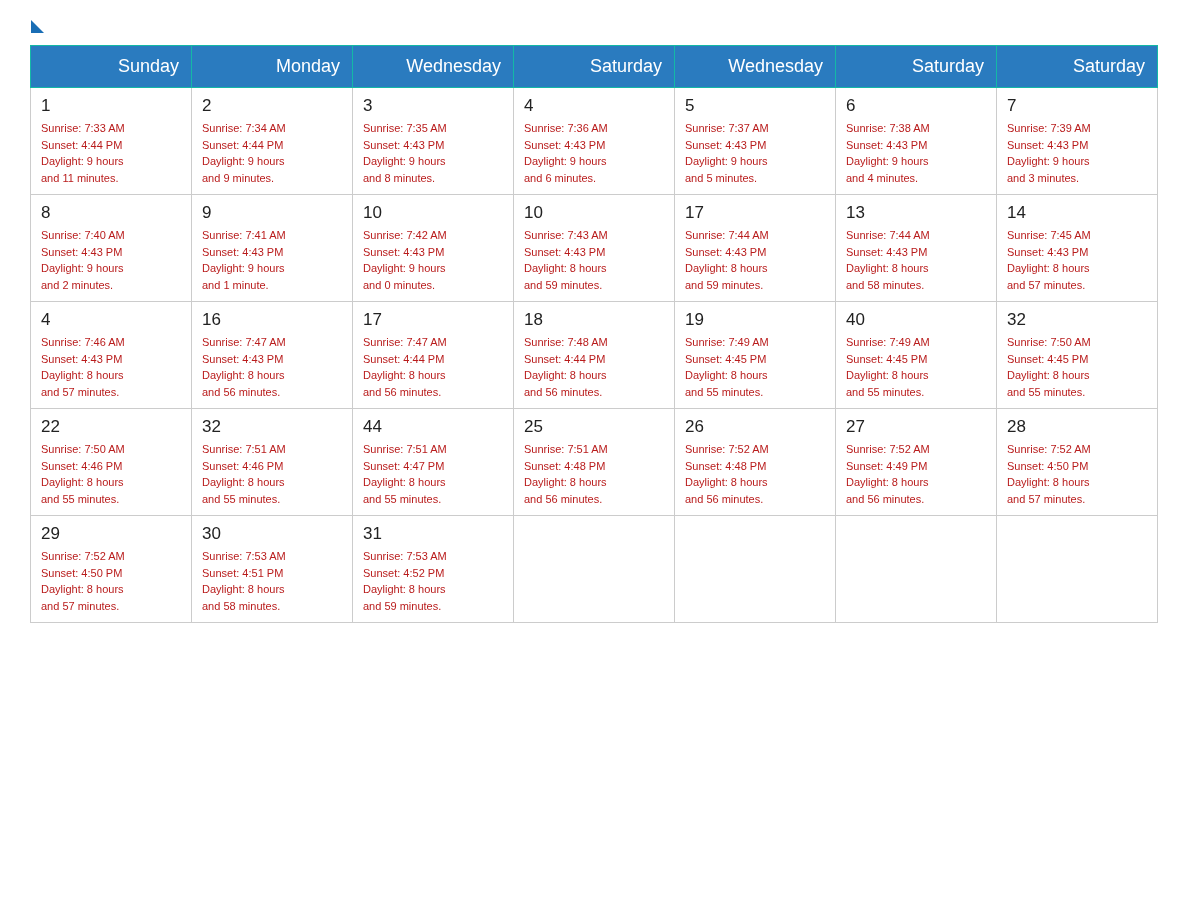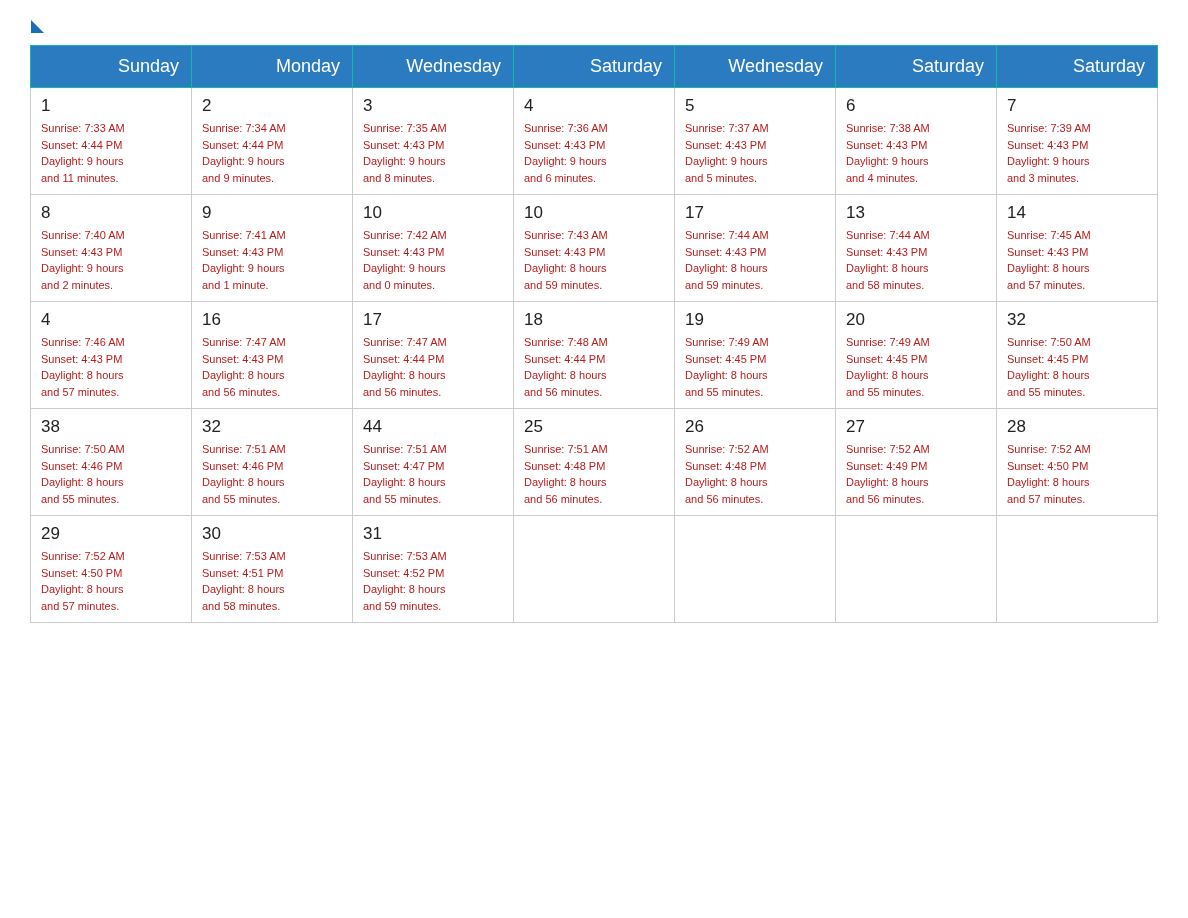--- a/index.html
+++ b/index.html
@@ -206,31 +206,31 @@
         </td>
         <td>
           <span class="day-number">18</span>
           <div class="day-info">Sunrise: 7:48 AM<br>Sunset: 4:44 PM<br>Daylight: 8 hours<br>and 56 minutes.</div>
         </td>
         <td>
           <span class="day-number">19</span>
           <div class="day-info">Sunrise: 7:49 AM<br>Sunset: 4:45 PM<br>Daylight: 8 hours<br>and 55 minutes.</div>
         </td>
         <td>
-          <span class="day-number">20</span>
+          <span class="day-number">40</span>
           <div class="day-info">Sunrise: 7:49 AM<br>Sunset: 4:45 PM<br>Daylight: 8 hours<br>and 55 minutes.</div>
         </td>
         <td>
           <span class="day-number">32</span>
           <div class="day-info">Sunrise: 7:50 AM<br>Sunset: 4:45 PM<br>Daylight: 8 hours<br>and 55 minutes.</div>
         </td>
       </tr>
       <tr class="row-separator">
         <td>
-          <span class="day-number">38</span>
+          <span class="day-number">22</span>
           <div class="day-info">Sunrise: 7:50 AM<br>Sunset: 4:46 PM<br>Daylight: 8 hours<br>and 55 minutes.</div>
         </td>
         <td>
           <span class="day-number">32</span>
           <div class="day-info">Sunrise: 7:51 AM<br>Sunset: 4:46 PM<br>Daylight: 8 hours<br>and 55 minutes.</div>
         </td>
         <td>
           <span class="day-number">44</span>
           <div class="day-info">Sunrise: 7:51 AM<br>Sunset: 4:47 PM<br>Daylight: 8 hours<br>and 55 minutes.</div>
         </td>

